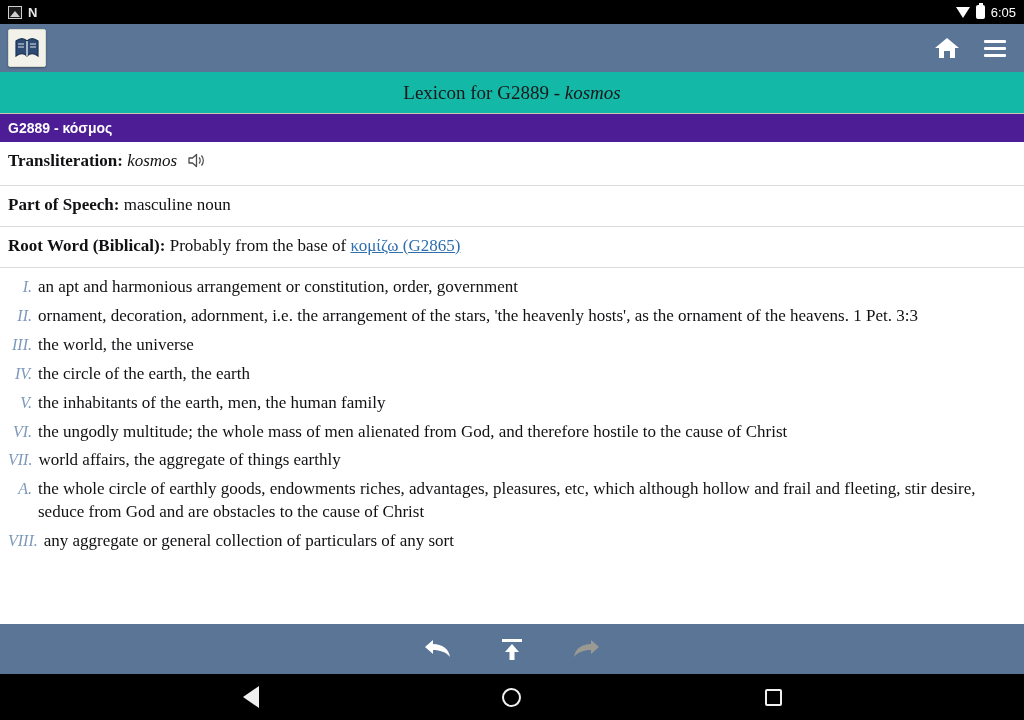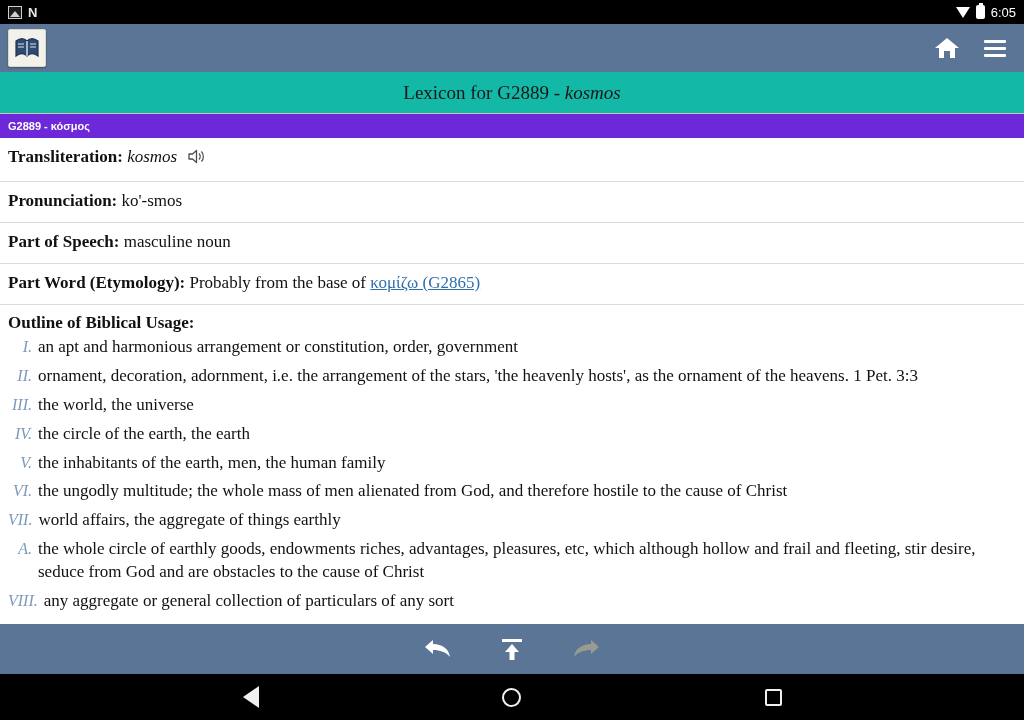--- a/index.html
+++ b/index.html
@@ -134,24 +134,24 @@
 
   
   .content {
     flex: 1 1 auto;
     overflow: hidden;
     background: #ffffff;
     display: flex;
     flex-direction: column;
   }
   .entry-header {
-    background: #6d28d9;
+    background: #4c1d95;
     color: #ffffff;
     font-family: "Liberation Sans", sans-serif;
-    font-size: 11px;
+    font-size: 14px;
     font-weight: bold;
     padding: 6px 8px;
     flex: 0 0 auto;
   }
   .row {
     padding: 8px 12px 9px 8px;
     border-bottom: 1px solid #dcdcdc;
     font-size: 17px;
     color: #111114;
     line-height: 1.35;
@@ -292,37 +292,32 @@
       <span class="ital">kosmos</span>
       <span class="speaker">
         <svg width="19" height="17" viewBox="0 0 19 17" aria-hidden="true">
           <path d="M2 6 L5.5 6 L9.5 2.5 L9.5 14.5 L5.5 11 L2 11 Z" fill="none" stroke="#4b4b4b" stroke-width="1.3" stroke-linejoin="round"></path>
           <path d="M12 5.5 C13.6 7, 13.6 10, 12 11.5" fill="none" stroke="#4b4b4b" stroke-width="1.2"></path>
           <path d="M14.4 3.5 C17 6, 17 11, 14.4 13.5" fill="none" stroke="#4b4b4b" stroke-width="1.2"></path>
         </svg>
       </span>
     </div>
 
-    <div class="row">
-      <b>Pronunciation:</b>
-      <span>ko'-smos</span>
-    </div>
 
     <div class="row">
       <b>Part of Speech:</b>
       <span>masculine noun</span>
     </div>
 
     <div class="row">
-      <b>Part Word (Etymology):</b>
+      <b>Root Word (Biblical):</b>
       <span>Probably from the base of </span><a class="link" href="#">κομίζω (G2865)</a>
     </div>
 
     <div class="usage">
-      <div class="usage-title">Outline of Biblical Usage:</div>
       <ul class="outline">
         <li>
           <span class="num">I.</span>
           <span class="txt">an apt and harmonious arrangement or constitution, order, government</span>
         </li>
         <li>
           <span class="num">II.</span>
           <span class="txt">ornament, decoration, adornment, i.e. the arrangement of the stars, 'the heavenly hosts', as the ornament of the heavens. 1 Pet. 3:3</span>
         </li>
         <li>

